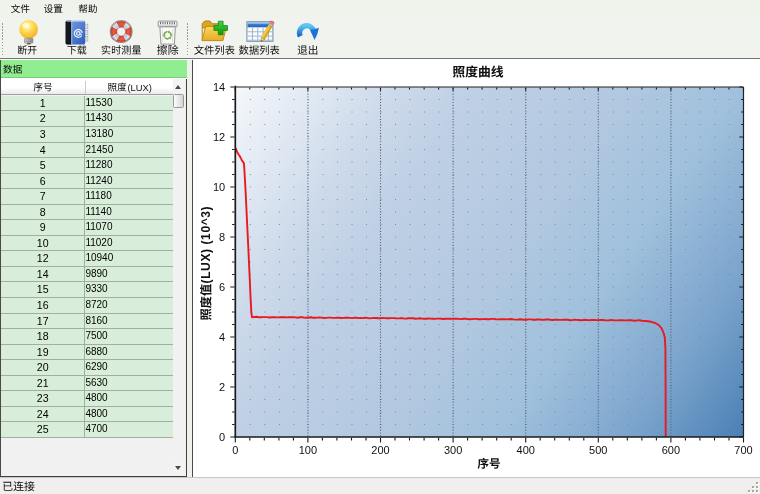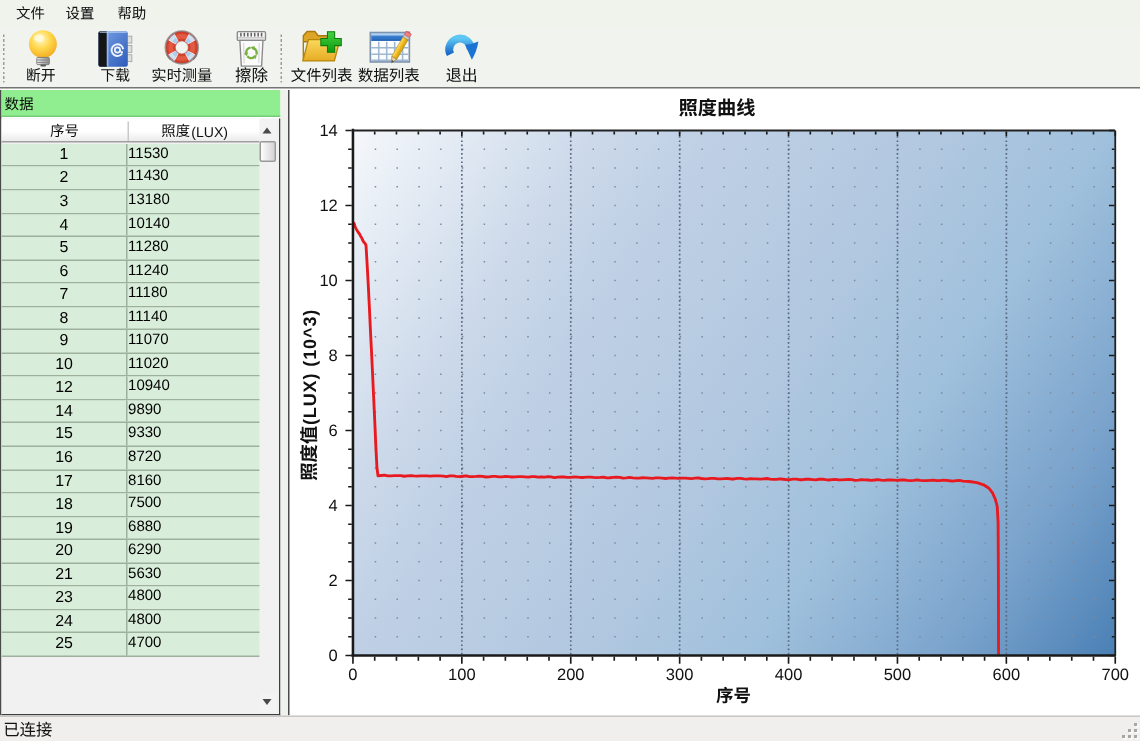--- a/index.html
+++ b/index.html
@@ -41,21 +41,21 @@
         <div class="tr">
           <div class="c1">2</div>
           <div class="c2">11430</div>
         </div>
         <div class="tr">
           <div class="c1">3</div>
           <div class="c2">13180</div>
         </div>
         <div class="tr">
           <div class="c1">4</div>
-          <div class="c2">10140</div>
+          <div class="c2">21450</div>
         </div>
         <div class="tr">
           <div class="c1">5</div>
           <div class="c2">11280</div>
         </div>
         <div class="tr">
           <div class="c1">6</div>
           <div class="c2">11240</div>
         </div>
         <div class="tr">

